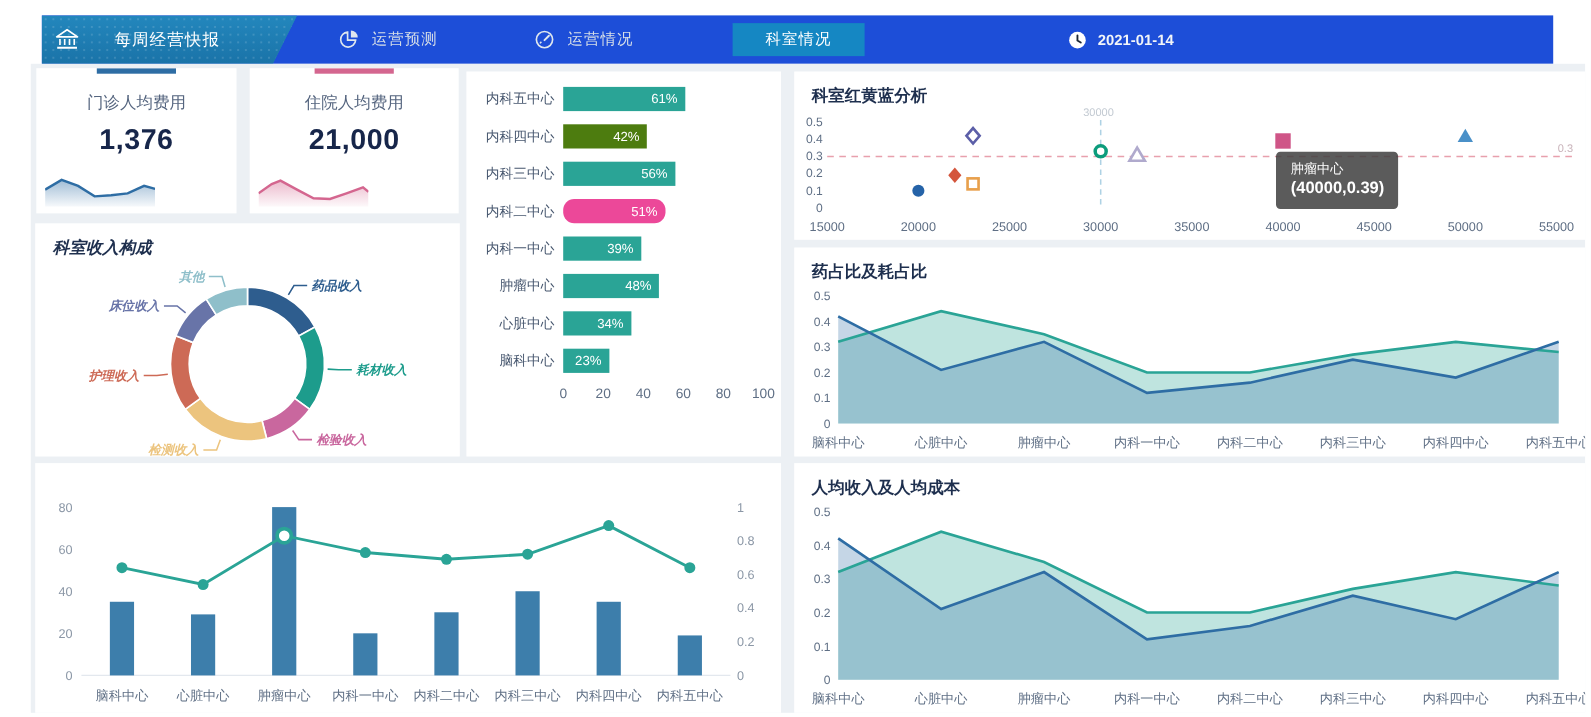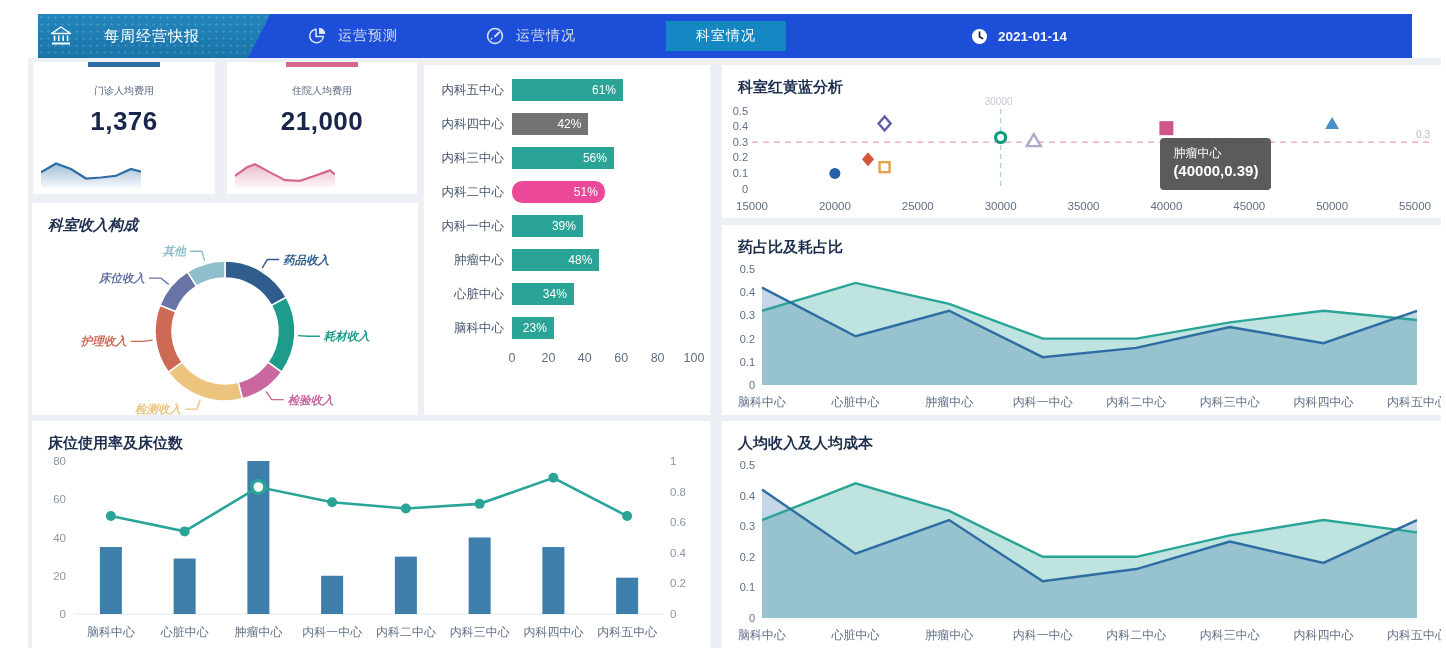--- a/index.html
+++ b/index.html
@@ -35,21 +35,21 @@
     background:#ecf0f4; }
   .panel { position:absolute; background:#fff; overflow:hidden; }
   .panel-title { font-size:15px; font-weight:bold; color:#1e2f4e;
     padding:13px 16px 9px 16px; position:relative; z-index:2; }
   .panel-title.underlined { border-bottom:1px solid #e9edf1; }
   svg.fill { position:absolute; left:0; top:0; overflow:visible; }
 
   .kpi { text-align:center; }
   .kpi-bar { position:absolute; top:0; left:50%; transform:translateX(-50%);
     width:72px; height:5px; }
-  .kpi-title { margin-top:22px; font-size:10px; color:#55657f; }
+  .kpi-title { margin-top:22px; font-size:15px; color:#55657f; }
   .kpi-value { margin-top:8px; font-size:26px; font-weight:bold; color:#17264a;
     letter-spacing:0.5px; }
   .kpi-spark { position:absolute; left:8px; right:8px; bottom:6px; height:40px; }
 
   
   .hbar-rows { margin-top:8px; }
   .hbar-row { display:flex; align-items:center; height:34px; padding:0 16px 0 8px; }
   .hbar-label { width:72px; flex:none; text-align:right; font-size:12.5px;
     color:#46566e; margin-right:8px; }
   .hbar-track { flex:1; height:22px; position:relative; }
@@ -187,21 +187,21 @@
             <span class="hbar-label">内科五中心</span>
             <div class="hbar-track">
               <div class="hbar-bar" style="width: 61%; background: rgb(42, 164, 150);">
                 <span class="hbar-value">61%</span>
               </div>
             </div>
           </div>
           <div class="hbar-row">
             <span class="hbar-label">内科四中心</span>
             <div class="hbar-track">
-              <div class="hbar-bar" style="width: 42%; background: #737373; padding-left: 24px;">
+              <div class="hbar-bar" style="width: 42%; background: #4d7c0f; padding-left: 24px;">
                 <span class="hbar-value">42%</span>
               </div>
             </div>
           </div>
           <div class="hbar-row">
             <span class="hbar-label">内科三中心</span>
             <div class="hbar-track">
               <div class="hbar-bar" style="width: 56%; background: rgb(42, 164, 150);">
                 <span class="hbar-value">56%</span>
               </div>
@@ -313,21 +313,20 @@
           <text x="601.4285714285714" y="181" fill="#5f6f85" font-size="12" text-anchor="middle" font-family="&quot;Liberation Sans&quot;,&quot;DejaVu Sans&quot;,sans-serif">内科四中心</text>
           <text x="695" y="181" fill="#5f6f85" font-size="12" text-anchor="middle" font-family="&quot;Liberation Sans&quot;,&quot;DejaVu Sans&quot;,sans-serif">内科五中心</text>
           <polygon points="40,85.76 133.57142857142856,57.92 227.14285714285714,78.80000000000001 320.7142857142857,113.6 414.2857142857143,113.6 507.8571428571429,97.36 601.4285714285714,85.76 695,95.03999999999999 695,160 40,160" fill="#2aa496" fill-opacity="0.3"></polygon>
           <polygon points="40,62.56 133.57142857142856,111.28 227.14285714285714,85.76 320.7142857142857,132.16 414.2857142857143,122.88 507.8571428571429,102 601.4285714285714,118.24000000000001 695,85.76 695,160 40,160" fill="#2e6da4" fill-opacity="0.28"></polygon>
           <polyline points="40,85.76 133.57142857142856,57.92 227.14285714285714,78.80000000000001 320.7142857142857,113.6 414.2857142857143,113.6 507.8571428571429,97.36 601.4285714285714,85.76 695,95.03999999999999" fill="none" stroke="#2aa496" stroke-width="2.4"></polyline>
           <polyline points="40,62.56 133.57142857142856,111.28 227.14285714285714,85.76 320.7142857142857,132.16 414.2857142857143,122.88 507.8571428571429,102 601.4285714285714,118.24000000000001 695,85.76" fill="none" stroke="#2e6da4" stroke-width="2.4"></polyline>
         </svg>
     </div>
 
     <div class="panel" style="left:4px;top:363px;width:678px;height:227px;">
-      <div class="panel-title">床位使用率及床位数</div>
       <svg class="fill" id="combo-svg" width="678" height="227">
           <text x="34" y="197" fill="#8b97a6" font-size="11.5" text-anchor="end" font-family="&quot;Liberation Sans&quot;,&quot;DejaVu Sans&quot;,sans-serif">0</text>
           <text x="34" y="158.75" fill="#8b97a6" font-size="11.5" text-anchor="end" font-family="&quot;Liberation Sans&quot;,&quot;DejaVu Sans&quot;,sans-serif">20</text>
           <text x="34" y="120.5" fill="#8b97a6" font-size="11.5" text-anchor="end" font-family="&quot;Liberation Sans&quot;,&quot;DejaVu Sans&quot;,sans-serif">40</text>
           <text x="34" y="82.25" fill="#8b97a6" font-size="11.5" text-anchor="end" font-family="&quot;Liberation Sans&quot;,&quot;DejaVu Sans&quot;,sans-serif">60</text>
           <text x="34" y="44" fill="#8b97a6" font-size="11.5" text-anchor="end" font-family="&quot;Liberation Sans&quot;,&quot;DejaVu Sans&quot;,sans-serif">80</text>
           <text x="638" y="197" fill="#8b97a6" font-size="11.5" text-anchor="start" font-family="&quot;Liberation Sans&quot;,&quot;DejaVu Sans&quot;,sans-serif">0</text>
           <text x="638" y="166.4" fill="#8b97a6" font-size="11.5" text-anchor="start" font-family="&quot;Liberation Sans&quot;,&quot;DejaVu Sans&quot;,sans-serif">0.2</text>
           <text x="638" y="135.8" fill="#8b97a6" font-size="11.5" text-anchor="start" font-family="&quot;Liberation Sans&quot;,&quot;DejaVu Sans&quot;,sans-serif">0.4</text>
           <text x="638" y="105.2" fill="#8b97a6" font-size="11.5" text-anchor="start" font-family="&quot;Liberation Sans&quot;,&quot;DejaVu Sans&quot;,sans-serif">0.6</text>

